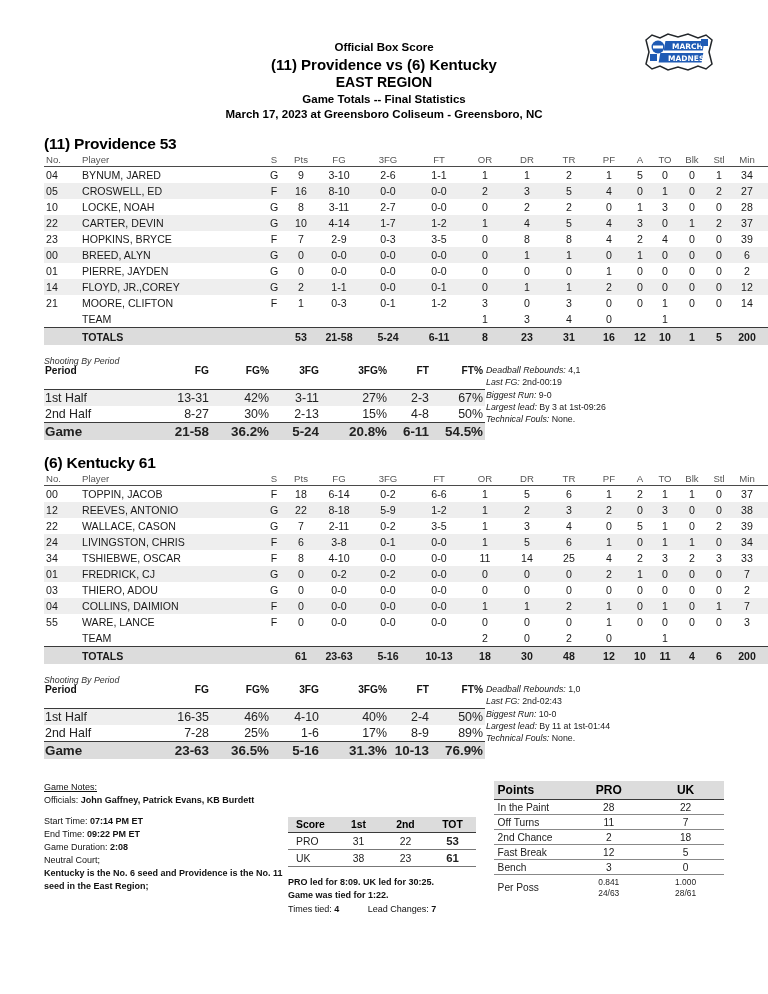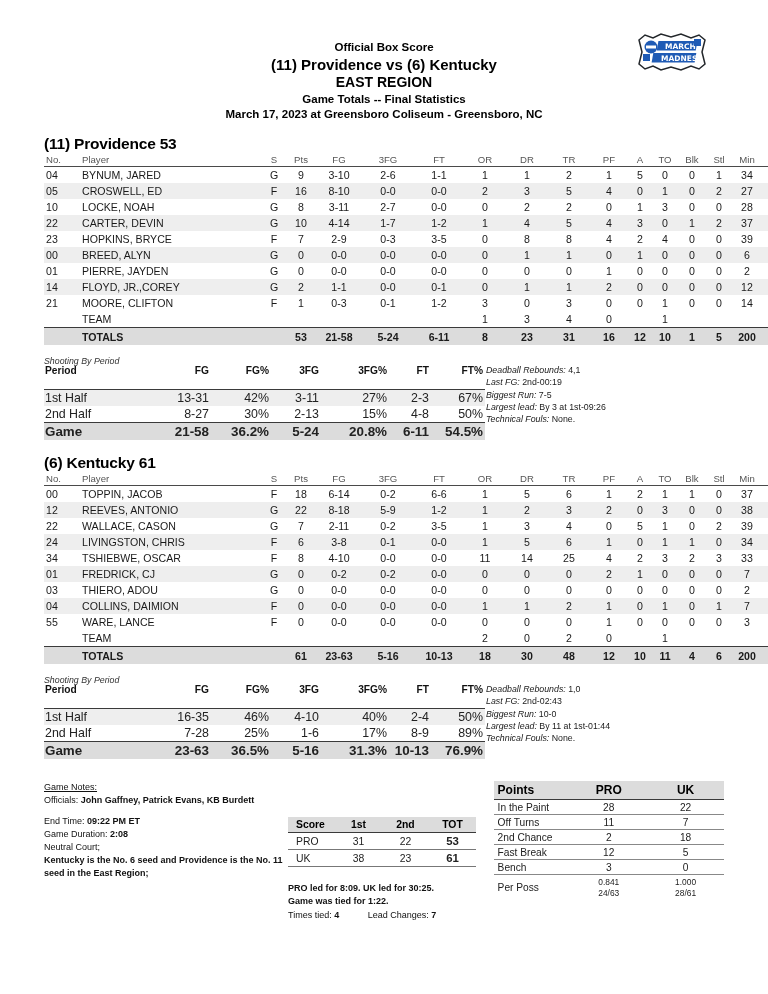--- a/index.html
+++ b/index.html
@@ -34,21 +34,21 @@
     line-height: 1.28;
   }
   .h-official { font-size: 11.5px; }
   .h-matchup  { font-size: 15px; }
   .h-region   { font-size: 14px; }
   .h-totals   { font-size: 11.5px; }
   .h-venue    { font-size: 11.5px; }
 
   .logo {
     position: absolute;
-    right: 16px;
+    right: 9px;
     top: 32px;
     width: 72px;
     height: 40px;
   }
 
   
   .team-title {
     font-size: 15.5px;
     font-weight: bold;
     margin-top: 14px;
@@ -199,21 +199,21 @@
   table.score td {
     text-align: center;
     padding: 2px 4px;
     border-bottom: 1.2px solid #777;
     color: #222;
   }
   table.score td.tot { font-weight: bold; font-size: 11.4px; }
   .score-notes {
     font-size: 9px;
     line-height: 1.45;
-    margin-top: 15px;
+    margin-top: 9px;
     color: #111;
   }
   .score-notes .b { font-weight: bold; }
   .score-notes .tied-row { margin-top: 1px; }
   .score-notes .tied-row span.lc { margin-left: 26px; }
 
   .points-col { width: 238px; }
   table.points {
     width: 100%;
     border-collapse: collapse;
@@ -544,21 +544,21 @@
                   <td class="sbp-c5">20.8%</td>
                   <td class="sbp-c6">6-11</td>
                   <td class="sbp-c7">54.5%</td>
                 </tr>
               </tbody>
             </table>
           </div>
           <div class="deadball">
             <div><span>Deadball Rebounds:</span><b> 4,1</b></div>
             <div><span>Last FG:</span><b> 2nd-00:19</b></div>
-            <div><span>Biggest Run:</span><b> 7-5</b></div>
+            <div><span>Biggest Run:</span><b> 9-0</b></div>
             <div><span>Largest lead:</span><b> By 3 at 1st-09:26</b></div>
             <div><span>Technical Fouls:</span><b> None.</b></div>
           </div>
         </div>
       </div>
       <div>
         <div class="team-title">(6) Kentucky 61</div>
         <table class="box">
           <thead>
             <tr>
@@ -853,20 +853,24 @@
   <div class="footer">
 
     <div class="notes">
       <div class="ttl">Game Notes:</div>
       <div>
         <span>Officials:</span>
         <b>John Gaffney, Patrick Evans, KB Burdett</b>
       </div>
       <div class="gap"></div>
       <div>
+        <span>Start Time:</span>
+        <b>07:14 PM ET</b>
+      </div>
+      <div>
         <span>End Time:</span>
         <b>09:22 PM ET</b>
       </div>
       <div>
         <span>Game Duration:</span>
         <b>2:08</b>
       </div>
       <div>Neutral Court;</div>
       <div><b>Kentucky is the No. 6 seed and Providence is the No. 11 seed in the East Region;</b></div>
     </div>

